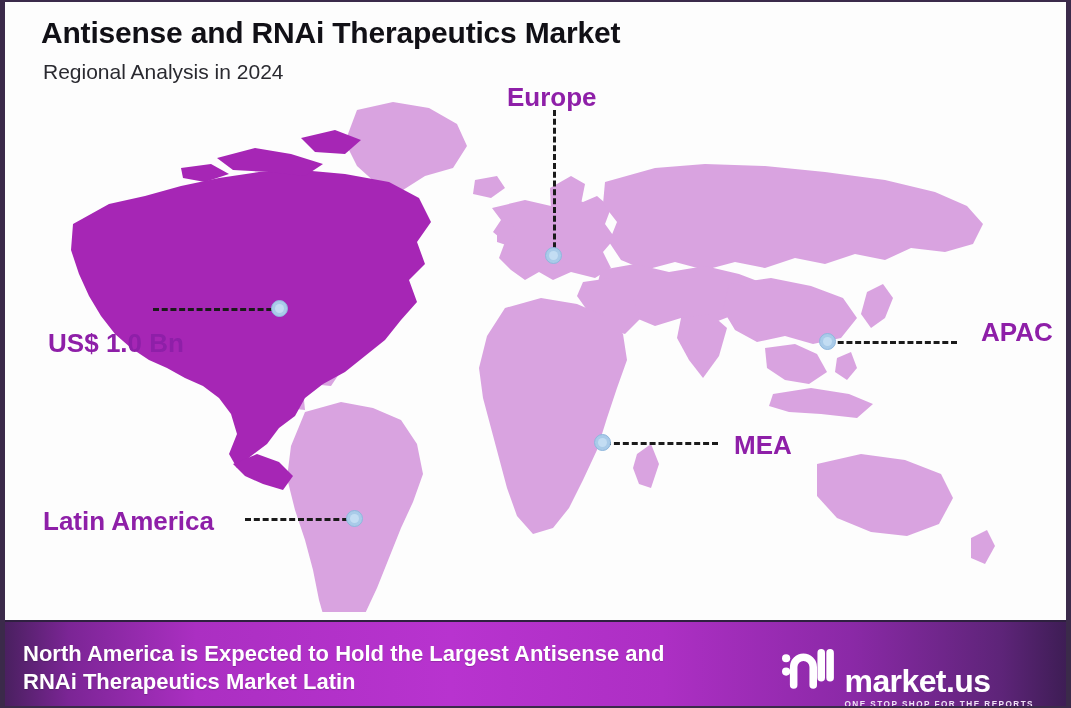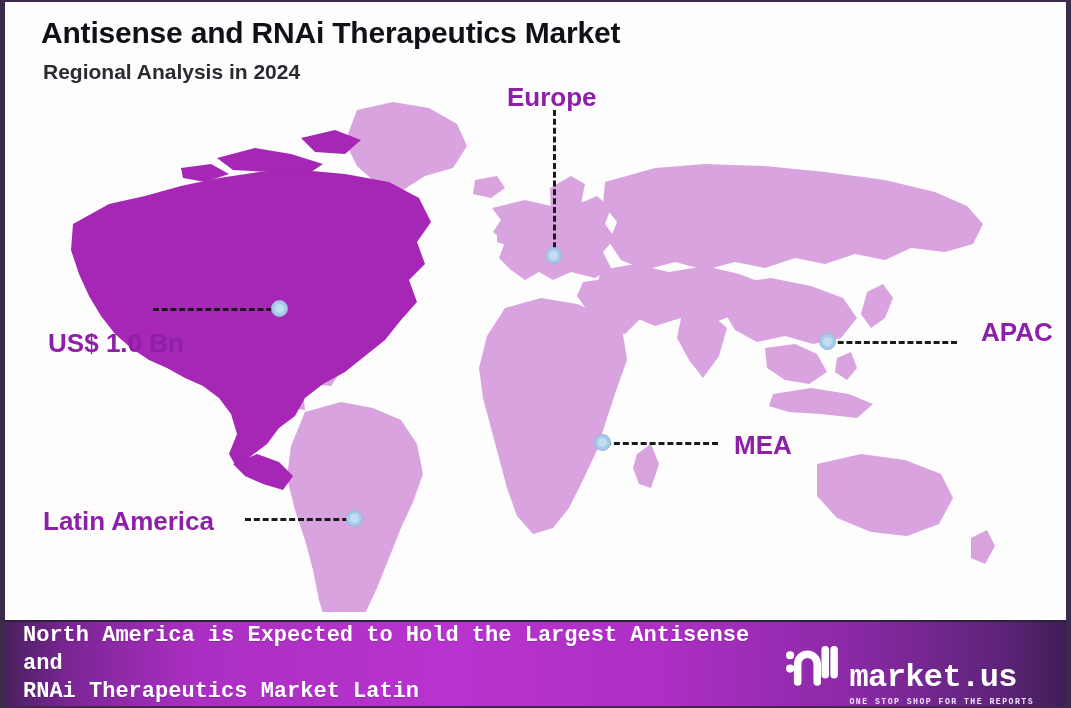--- a/index.html
+++ b/index.html
@@ -22,21 +22,21 @@
   }
 
   
   .title{
     position:absolute;left:36px;top:14px;
     font-size:30px;font-weight:bold;color:#111016;
     letter-spacing:-0.2px;white-space:nowrap;
   }
   .subtitle{
     position:absolute;left:38px;top:58px;
-    font-size:21px;font-weight:700;color:#2a2a30;
+    font-size:21px;font-weight:400;color:#2a2a30;
     white-space:nowrap;
   }
 
   
   .mapwrap{
     position:absolute;left:0;top:70px;width:1061px;height:540px;
   }
   .mapwrap svg{display:block;width:100%;height:100%;}
 
   
@@ -68,24 +68,23 @@
   .rlabel .val{display:block;}
   .rlabel.center{text-align:center;}
 
   
   .banner{
     position:absolute;left:0;bottom:0;width:1061px;height:86px;
     background:linear-gradient(90deg,
         #4a2060 0%, #7b2595 6%, #ab2fc2 18%,
         #b833cf 42%, #ad2fc4 62%, #8a29a6 80%,
         #5d2478 94%, #3e1d55 100%);
-    display:flex;align-items:flex-end;justify-content:space-between;
+    display:flex;align-items:center;justify-content:space-between;
     box-sizing:border-box;padding:8px 14px 0 18px;
     border-top:2px solid #2f2040;
-    font-family:Liberation Mono, monospace;
   }
   .banner-text{
     color:#ffffff;font-size:22px;font-weight:bold;line-height:1.28;
     max-width:760px;text-shadow:0 1px 1px rgba(0,0,0,.18);
   }
 
   
   .logo{display:flex;align-items:center;gap:11px;padding-right:18px;}
   .logo-mark{width:54px;height:48px;flex:none;}
   .logo-txt{display:flex;flex-direction:column;line-height:1;margin-top:38px;}

